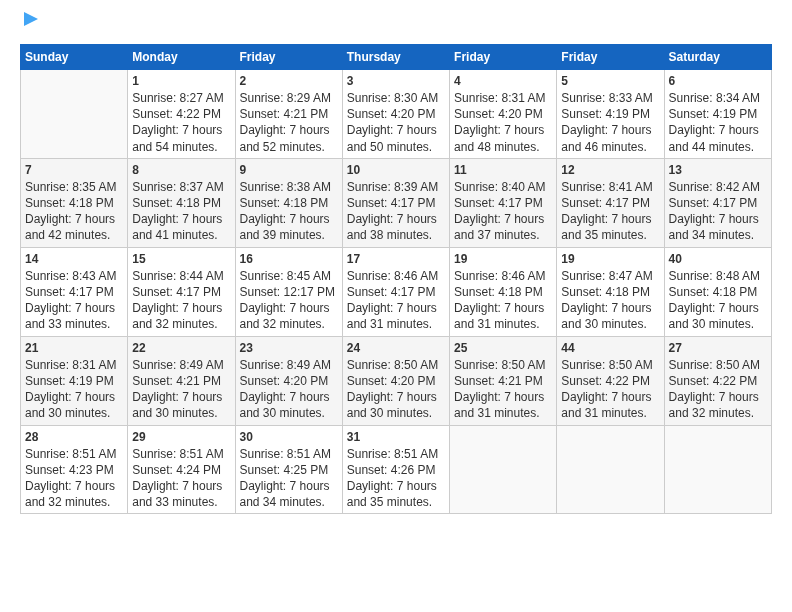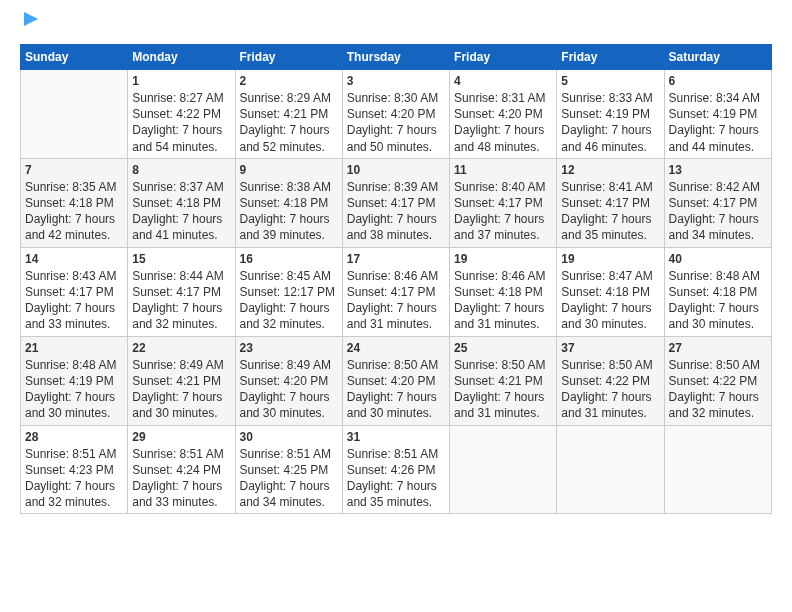--- a/index.html
+++ b/index.html
@@ -269,21 +269,21 @@
             <span class="day-num">40</span>
             <div class="cell-info">Sunrise: 8:48 AM
 Sunset: 4:18 PM
 Daylight: 7 hours
 and 30 minutes.</div>
           </td>
         </tr>
         <tr>
           <td>
             <span class="day-num">21</span>
-            <div class="cell-info">Sunrise: 8:48 AM
+            <div class="cell-info">Sunrise: 8:31 AM
 Sunset: 4:19 PM
 Daylight: 7 hours
 and 30 minutes.</div>
           </td>
           <td>
             <span class="day-num">22</span>
             <div class="cell-info">Sunrise: 8:49 AM
 Sunset: 4:21 PM
 Daylight: 7 hours
 and 30 minutes.</div>
@@ -303,21 +303,21 @@
 and 30 minutes.</div>
           </td>
           <td>
             <span class="day-num">25</span>
             <div class="cell-info">Sunrise: 8:50 AM
 Sunset: 4:21 PM
 Daylight: 7 hours
 and 31 minutes.</div>
           </td>
           <td>
-            <span class="day-num">37</span>
+            <span class="day-num">44</span>
             <div class="cell-info">Sunrise: 8:50 AM
 Sunset: 4:22 PM
 Daylight: 7 hours
 and 31 minutes.</div>
           </td>
           <td>
             <span class="day-num">27</span>
             <div class="cell-info">Sunrise: 8:50 AM
 Sunset: 4:22 PM
 Daylight: 7 hours

